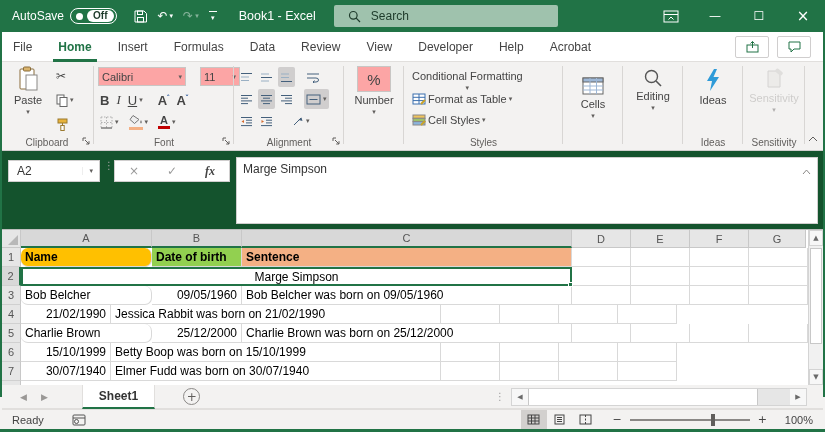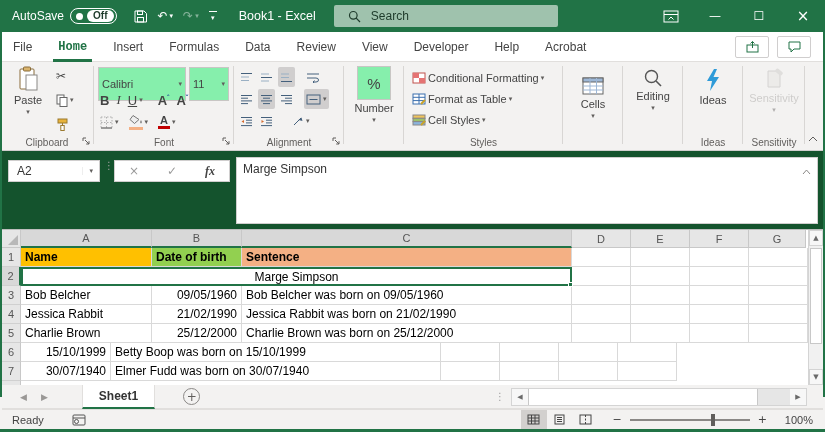--- a/index.html
+++ b/index.html
@@ -28,36 +28,36 @@
   .qat-custom i { display:block; width:8px; height:1px; background:#fff; margin-bottom:2px; }
   .doc-title { margin-left:22px; font-size:12.5px; white-space:nowrap; }
   .searchbox { margin-left:18px; width:224px; height:22px; background:#9fc2ad; border-radius:2px; display:flex; align-items:center; padding-left:14px; gap:10px; color:#1e3b2b; }
   .signin { margin-left:16px; background:#fff; color:#185c37; height:24px; padding:0 12px; display:flex; align-items:center; font-size:12px; }
   .wctrl { margin-left:auto; display:flex; align-items:center; height:32px; }
   .wctrl > div { width:44px; height:32px; display:flex; align-items:center; justify-content:center; font-size:12px; }
 
   
   .tabrow { left:0; top:32px; width:825px; height:30px; background:#fff; border-bottom:1px solid #e1dfdd; display:flex; align-items:center; font-size:12px; color:#444; }
   .tab { padding:0 13px; height:30px; display:flex; align-items:center; position:relative; }
-  .tab.active { font-weight:bold; color:#217346;font-family:Liberation Mono, monospace; }
+  .tab.active { font-weight:bold; color:#217346; }
   .tab.active::after { content:""; position:absolute; left:8px; right:8px; bottom:0; height:3px; background:#217346; }
   .tabrow-right { margin-left:auto; display:flex; gap:8px; margin-right:14px; }
   .mini-btn { border:1px solid #d0cece; border-radius:2px; width:34px; height:22px; display:flex; align-items:center; justify-content:center; background:#fff; }
 
   
   .ribbon { left:0; top:62px; width:825px; height:89px; background:#f3f2f1; border-bottom:1px solid #d0cece; font-size:11px; color:#444; }
   .rgroup { position:absolute; top:0; height:88px; }
   .rdivider { position:absolute; top:4px; width:1px; height:78px; background:#d8d6d4; }
   .grouplabel { position:absolute; bottom:2px; left:0; right:0; text-align:center; font-size:10px; color:#605e5c; }
   .launcher { position:absolute; bottom:3px; right:2px; }
   .chev { font-size:7px; color:#605e5c; font-family:"DejaVu Sans",sans-serif; }
   .rbtn-lg { display:flex; flex-direction:column; align-items:center; justify-content:flex-start; padding-top:4px; gap:2px; height:68px; }
   .rsmall { height:20px; display:flex; align-items:center; gap:2px; padding:0 2px; border-radius:2px; }
   .toggled { background:#d0cece; }
-  .combo { background:#86efac; border:1px solid #c8c6c4; height:19px; display:flex; align-items:center; justify-content:space-between; padding:16px 3px; }
+  .combo { background:#fca5a5; border:1px solid #c8c6c4; height:19px; display:flex; align-items:center; justify-content:space-between; padding:8px 3px; }
   .colorbar { display:block; height:3px; margin-top:1px; }
   .b-bold { font-weight:bold; font-size:13px; }
   .b-ital { font-style:italic; font-family:"Liberation Serif",serif; font-size:13px; }
   .b-und { text-decoration:underline; font-size:13px; }
   .a-big { font-size:13px; font-weight:bold; position:relative; }
   .a-big sup { font-size:7px; color:#2b579a; }
 
   
   .formularow { left:0; top:151px; width:825px; height:79px; background:#14532d; border-bottom:1px solid #bdbdbd; }
   .namebox { position:absolute; left:8px; top:9px; width:92px; height:22px; background:#fff; border:1px solid #d0cece; display:flex; align-items:center; font-size:12px; color:#333; padding-left:8px; }
@@ -72,21 +72,21 @@
   .grid { left:2px; top:230px; width:806px; height:155px; background:#fff; font-size:12px; color:#000; }
   .gh-row { display:flex; height:18px; }
   .gh { background:#e6e6e6; border-right:1px solid #c8c8c8; border-bottom:1px solid #c8c8c8; display:flex; align-items:center; justify-content:center; color:#555; font-size:11px; }
   .gh.sel { background:#d8d8d8; border-bottom:2px solid #217346; }
   .corner { width:19px; position:relative; }
   .corner::after { content:""; position:absolute; right:2px; bottom:2px; width:0; height:0; border-left:10px solid transparent; border-bottom:10px solid #b8b8b8; }
   .grow { display:flex; height:19px; }
   .rowhdr { width:19px; background:#e6e6e6; border-right:1px solid #c8c8c8; border-bottom:1px solid #d0d0d0; display:flex; align-items:center; justify-content:center; color:#555; font-size:11px; flex:none; }
   .rowhdr.sel { background:#d8d8d8; border-right:2px solid #217346; }
   .cell { border-right:1px solid #d9d9d9; border-bottom:1px solid #d9d9d9; padding:0 4px; display:flex; align-items:center; white-space:nowrap; overflow:hidden; flex:none; }
-  .cA { width:131px; } .cB { width:90px; justify-content:flex-end; } .cC { width:330px; }
+  .cA { width:131px;border-radius:7px; } .cB { width:90px; justify-content:flex-end; } .cC { width:330px; }
   .empties { width:236px; border-bottom:1px solid #d9d9d9; background:repeating-linear-gradient(to right, transparent 0 58px, #d9d9d9 58px 59px); flex:none; }
   .fill-gold { background:#FFC000; font-weight:bold; }
   .fill-green { background:#92D050; font-weight:bold; }
   .fill-orange { background:#F4B084; font-weight:bold; }
   .merged { width:551px; border:2px solid #217346; display:flex; align-items:center; justify-content:center; position:relative; background:#fff; flex:none; }
   .handle { position:absolute; right:-3px; bottom:-3px; width:5px; height:5px; background:#217346; border:1px solid #fff; }
 
   
   .vscroll { left:808px; top:230px; width:15px; height:155px; background:#f1f1f1; border-left:1px solid #d4d4d4; }
   .v-arrow { height:16px; display:flex; align-items:center; justify-content:center; font-size:7px; color:#6a6a6a; border:1px solid #d4d4d4; background:#f7f7f7; }
@@ -242,21 +242,21 @@
     </div>
   </div>
   <div class="rdivider" style="left:93px;"></div>
 
   <div class="rgroup" style="left:96px; width:136px;">
     <div style="position:absolute; top:5px; left:2px; display:flex; gap:3px;">
       <div class="combo" style="width:88px;">
           <span>Calibri</span>
           <span class="chev">▾</span>
         </div>
-      <div class="combo" style="width:40px;">
+      <div class="combo" style="width:40px;margin-left:11px;">
           <span>11</span>
           <span class="chev">▾</span>
         </div>
     </div>
     <div style="position:absolute; top:28px; left:2px; display:flex; gap:3px; align-items:center;">
       <div class="rsmall">
           <span class="b-bold">B</span>
         </div>
       <div class="rsmall">
           <span class="b-ital">I</span>
@@ -408,21 +408,21 @@
   <div class="rgroup" style="left:346px; width:56px;">
     <div class="rbtn-lg" style="position:absolute; left:4px; top:0; width:48px;">
       <span class="combo" style="width:34px; height:26px; justify-content:center; font-size:15px; color:#444;">%</span>
       <span>Number</span>
       <span class="chev">▾</span>
     </div>
   </div>
   <div class="rdivider" style="left:403px;"></div>
 
   <div class="rgroup" style="left:406px; width:155px;">
-    <div class="rsmall" style="position:absolute; top:6px; left:4px;">
+    <div class="rsmall" style="position:absolute; top:6px; left:4px;flex-direction:column;">
       <svg width="14" height="12">
           <rect x="1" y="1" width="12" height="10" fill="#fff" stroke="#c0504d"></rect>
           <rect x="1" y="1" width="6" height="5" fill="#e57373"></rect>
           <rect x="7" y="6" width="6" height="5" fill="#e57373"></rect>
         </svg>
       <span>Conditional Formatting</span>
       <span class="chev">▾</span>
     </div>
     <div class="rsmall" style="position:absolute; top:27px; left:4px;">
       <svg width="14" height="12">
@@ -560,21 +560,20 @@
 
   <div class="grow">
     <div class="rowhdr">3</div>
     <div class="cell cA">Bob Belcher</div>
     <div class="cell cB">09/05/1960</div>
     <div class="cell cC">Bob Belcher was born on 09/05/1960</div>
     <div class="empties"></div>
   </div>
   <div class="grow">
     <div class="rowhdr">4</div>
-    <div class="cell cA">Jessica Rabbit</div>
     <div class="cell cB">21/02/1990</div>
     <div class="cell cC">Jessica Rabbit was born on 21/02/1990</div>
     <div class="empties"></div>
   </div>
   <div class="grow">
     <div class="rowhdr">5</div>
     <div class="cell cA">Charlie Brown</div>
     <div class="cell cB">25/12/2000</div>
     <div class="cell cC">Charlie Brown was born on 25/12/2000</div>
     <div class="empties"></div>

